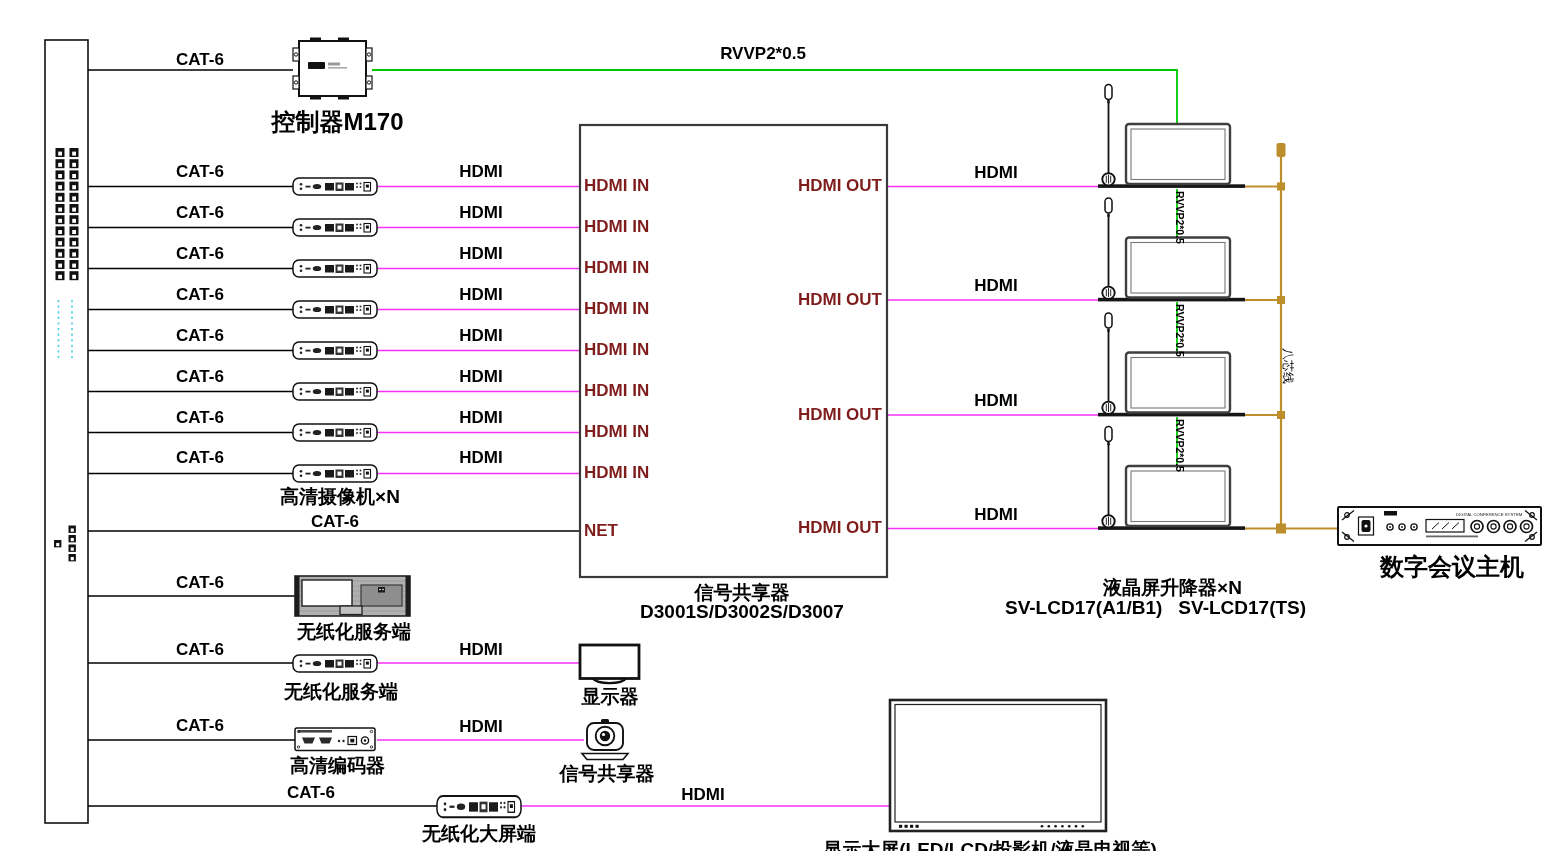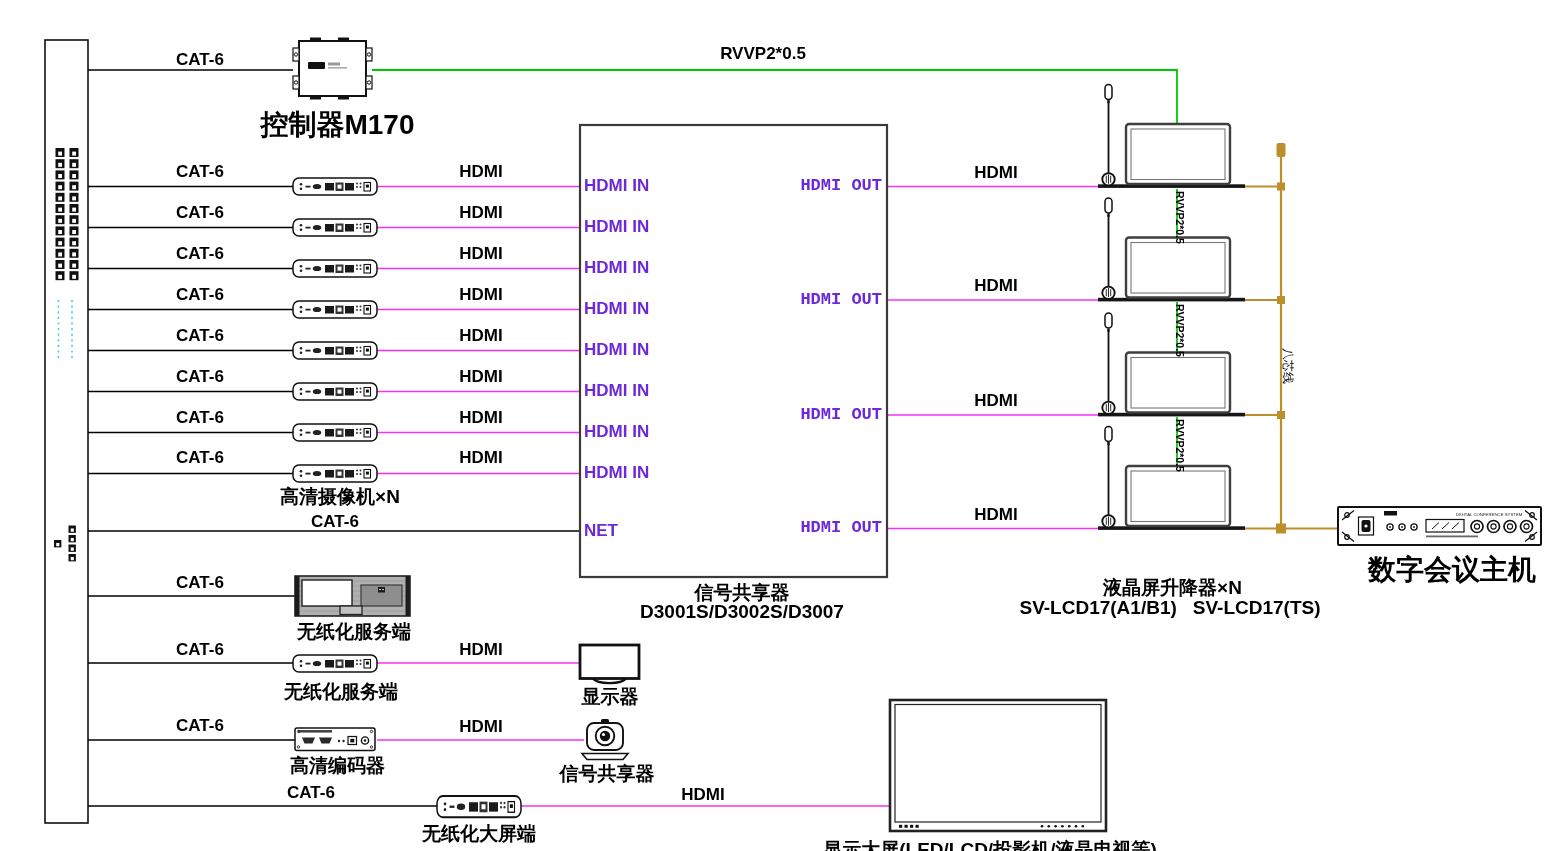--- a/index.html
+++ b/index.html
@@ -1,31 +1,31 @@
 <!DOCTYPE html>
 <html><head>
 <meta charset="utf-8">
 <style>
   html,body{margin:0;padding:0;background:#fff;}
   .stage{position:relative;width:1550px;height:851px;background:#fff;overflow:hidden;
          font-family:"Liberation Sans","DejaVu Sans",sans-serif;margin-top:28px;}
   .stage svg{position:absolute;left:0;top:0;}
   .lbl{position:absolute;font:700 17px "Liberation Sans","DejaVu Sans",sans-serif;color:#000;
        text-align:center;white-space:nowrap;}
-  .inlbl{position:absolute;font:700 17px "Liberation Sans","DejaVu Sans",sans-serif;color:#6d28d9;white-space:nowrap;}
-  .right{text-align:right;font-family:Liberation Mono, monospace;}
+  .inlbl{position:absolute;font:700 17px "Liberation Sans","DejaVu Sans",sans-serif;color:#7f1d1d;white-space:nowrap;}
+  .right{text-align:right;}
   .zh{position:absolute;font:700 19px "Liberation Sans","DejaVu Sans",sans-serif;color:#000;
       text-align:center;white-space:nowrap;}
-  .zh.big{font-size:28px;}
+  .zh.big{font-size:24px;}
   .zh.leftal{text-align:left;}
   .vlbl{position:absolute;font:700 10.5px "Liberation Sans","DejaVu Sans",sans-serif;color:#000;
         transform:rotate(90deg);transform-origin:0 0;white-space:nowrap;}
   .vlbl2{position:absolute;font:400 12px "Liberation Sans","DejaVu Sans",sans-serif;color:#000;
         transform:rotate(90deg);transform-origin:0 0;white-space:nowrap;}
-  .models{position:absolute;display:flex;justify-content:center;gap:16px;
+  .models{position:absolute;display:flex;gap:16px;
         font:700 19px "Liberation Sans","DejaVu Sans",sans-serif;color:#000;white-space:nowrap;}
 </style>
 </head>
 <body>
 
 <div class="stage">
 
 <svg width="1550" height="851" viewBox="0 0 1550 851">
   <defs>
     <g id="port">

